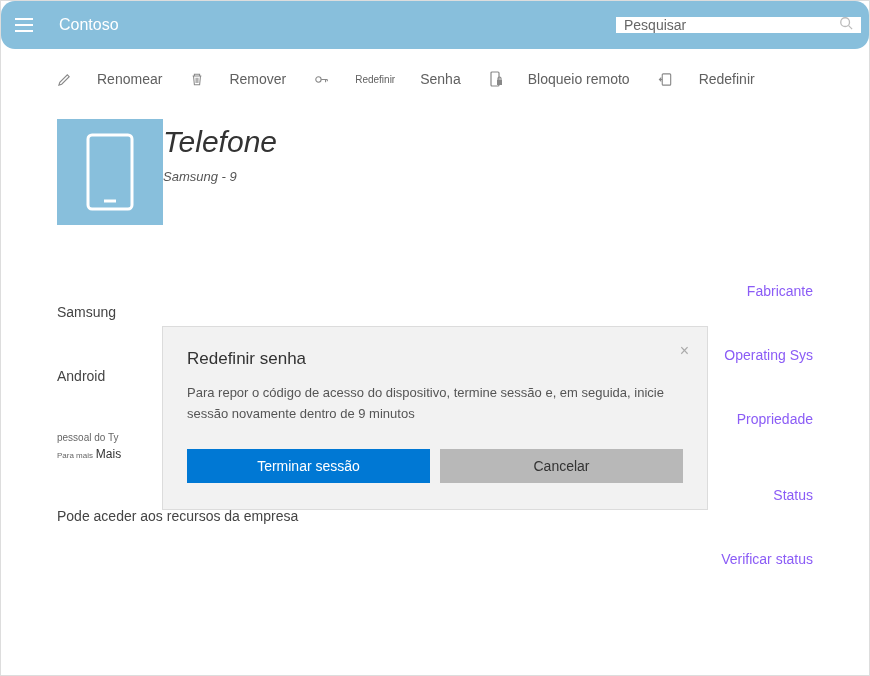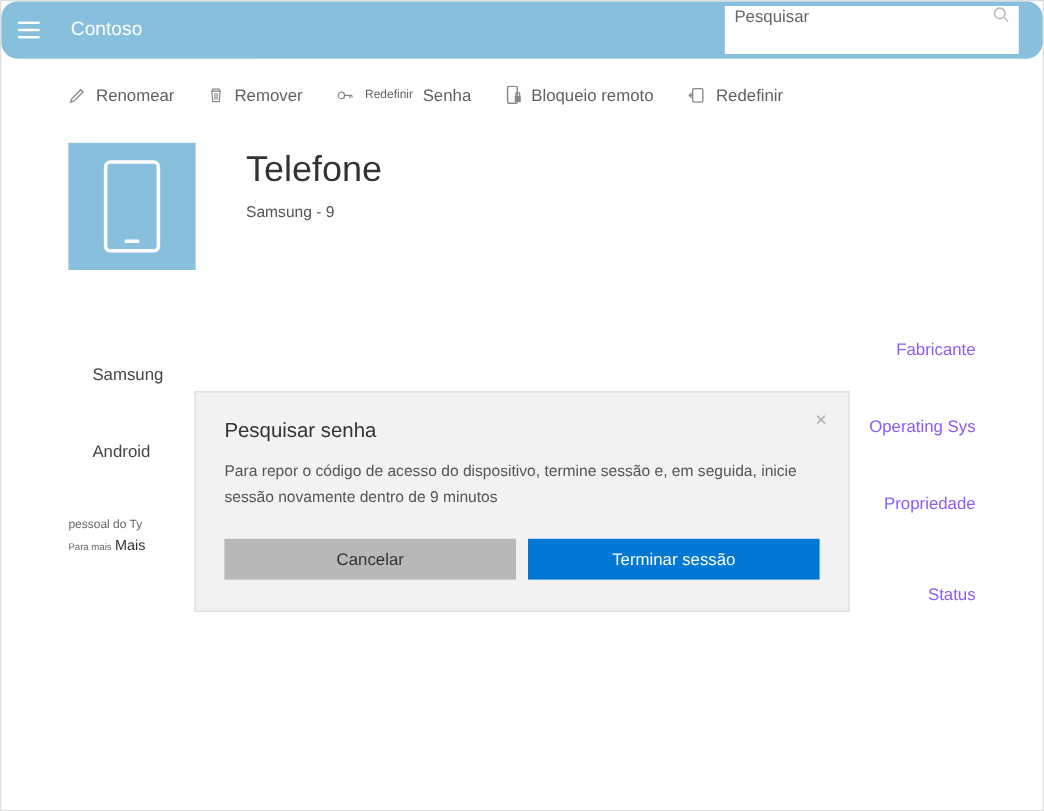--- a/index.html
+++ b/index.html
@@ -37,26 +37,25 @@
       background: #fff;
       width: 18px;
     }
     .brand {
       color: #fff;
       font-size: 16px;
       margin-left: 18px;
     }
     .search-wrap {
       margin-left: auto;
-      margin-right: 12px;
       background: #fff;
       width: 245px;
-      height: 40px;
-      display: flex;
-      align-items: flex-start;
+      height: 16px;
+      display: flex;
+      align-items: flex-end;
       padding: 0 8px;
     }
     .search-input {
       border: none;
       outline: none;
       font-size: 14px;
       flex: 1;
       color: #555;
     }
     .search-input::placeholder { color: #666; }
@@ -70,38 +69,38 @@
       align-items: center;
       gap: 28px;
       padding: 22px 0 22px 56px;
       border-bottom: none;
       font-size: 14px;
       color: #555;
     }
     .toolbar-item {
       display: flex;
       align-items: center;
-      gap: 8px;
+      gap: 25px;
       cursor: pointer;
       color: #606060;
     }
     .toolbar-item .icon {
       color: #888;
       font-size: 15px;
       display: inline-flex;
       align-items: center;
     }
     .content {
       padding: 10px 56px 0 56px;
       position: relative;
     }
     .device-row {
       display: flex;
       align-items: flex-start;
-      gap: 42px;
+      font-style: italic;
     }
     .device-icon-box {
       width: 106px;
       height: 106px;
       background: #88bfdc;
       display: flex;
       align-items: center;
       justify-content: center;
     }
     .device-title-block { padding-top: 6px; }
@@ -116,21 +115,21 @@
       color: #555;
     }
     .details {
       margin-top: 56px;
       font-size: 14px;
       color: #444;
       line-height: 1.5;
     }
     .detail-block { margin-bottom: 22px; }
     .detail-label { color: #8b5cf6; text-align: right; }
-    .detail-value { color: #444; margin-left: 20px; }
+    .detail-value { color: #444; }
     .small-text { font-size: 10px; color: #666; }
     .small-text span.link { font-size: 12px; color: #333; }
     .modal {
       position: absolute;
       top: 326px;
       left: 162px;
       width: 546px;
       background: #f2f2f2;
       border: 1px solid #dcdcdc;
       padding: 22px 24px 26px 24px;
@@ -271,25 +270,29 @@
     <div class="detail-block">
       <div class="detail-label">Propriedade</div>
       <div class="small-text">pessoal do Ty</div>
       <div class="small-text">
         <span style="font-size:8px">Para mais</span>
         <span class="link">Mais</span>
       </div>
     </div>
     <div class="detail-block">
       <div class="detail-label">Status</div>
+      <div class="detail-value">Pode aceder aos recursos da empresa</div>
+    </div>
+    <div class="detail-block">
+      <div class="detail-label">Verificar status</div>
     </div>
   </div>
 </div>
 
 <div class="modal">
   <div class="modal-close">×</div>
-  <div class="modal-title">Pesquisar senha</div>
+  <div class="modal-title">Redefinir senha</div>
   <div class="modal-text">Para repor o código de acesso do dispositivo, termine sessão e, em seguida, inicie sessão novamente dentro de 9 minutos</div>
   <div class="modal-buttons">
+    <button class="btn btn-primary">Terminar sessão</button>
     <button class="btn btn-secondary">Cancelar</button>
-    <button class="btn btn-primary">Terminar sessão</button>
   </div>
 </div>
 
 </body></html>

